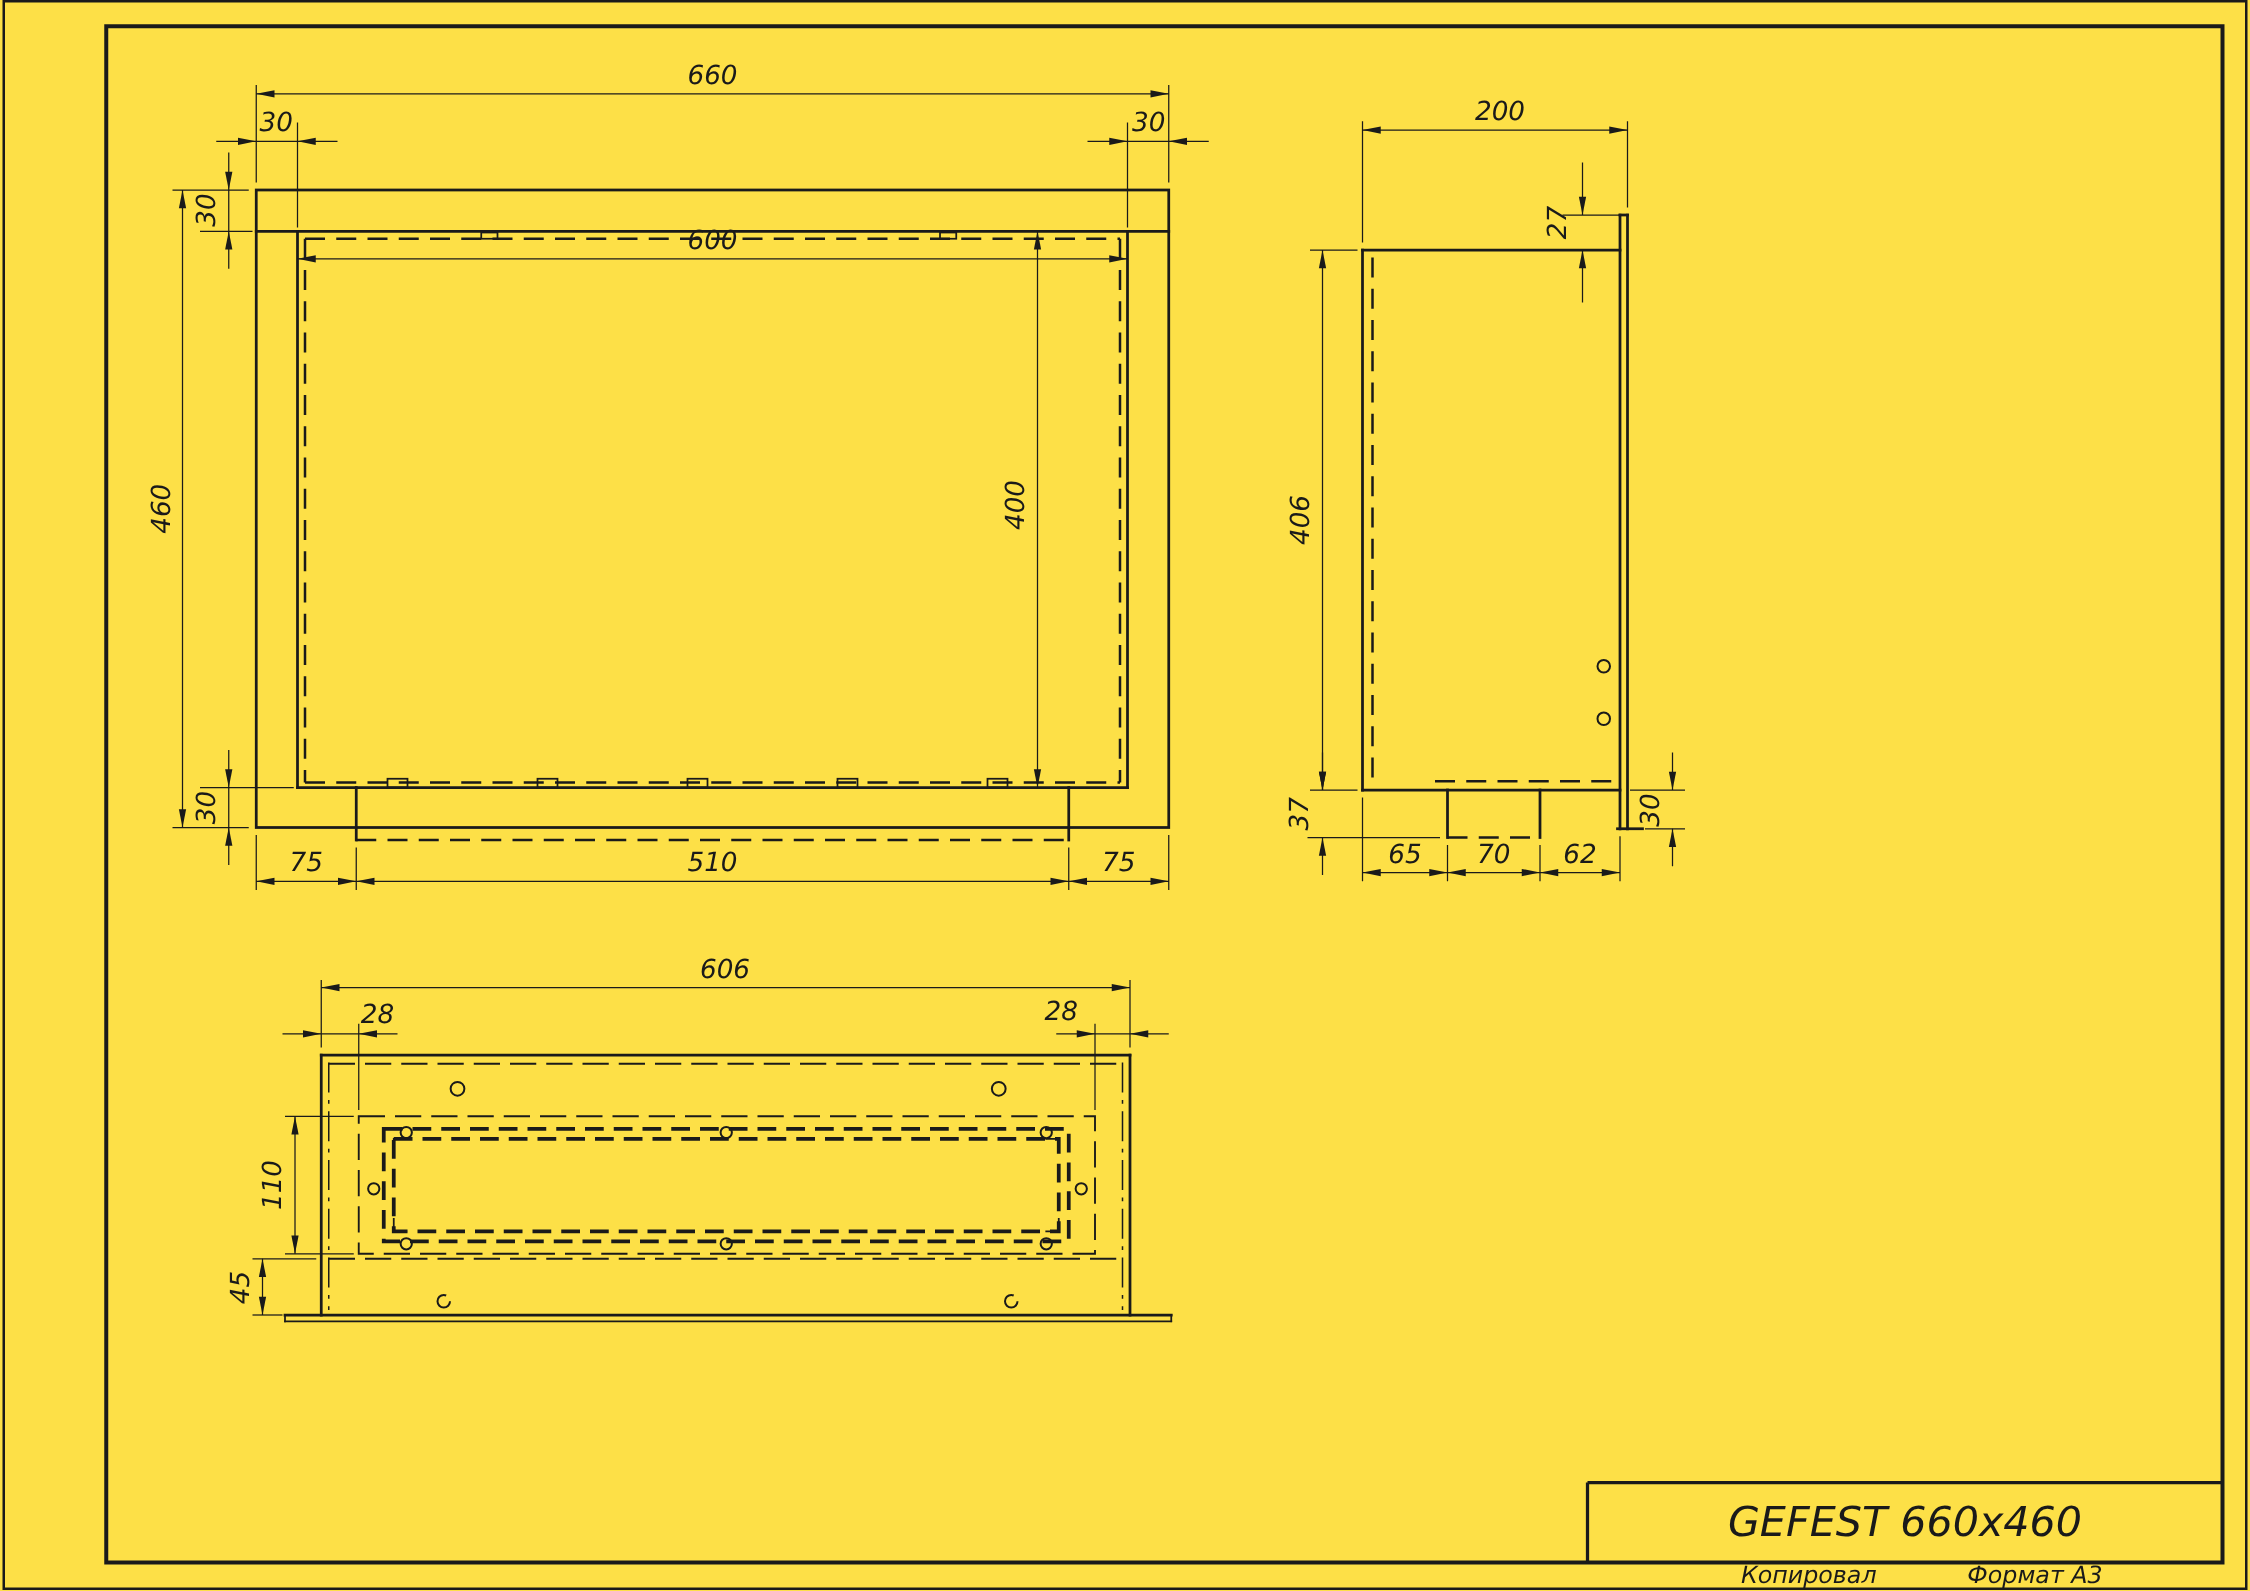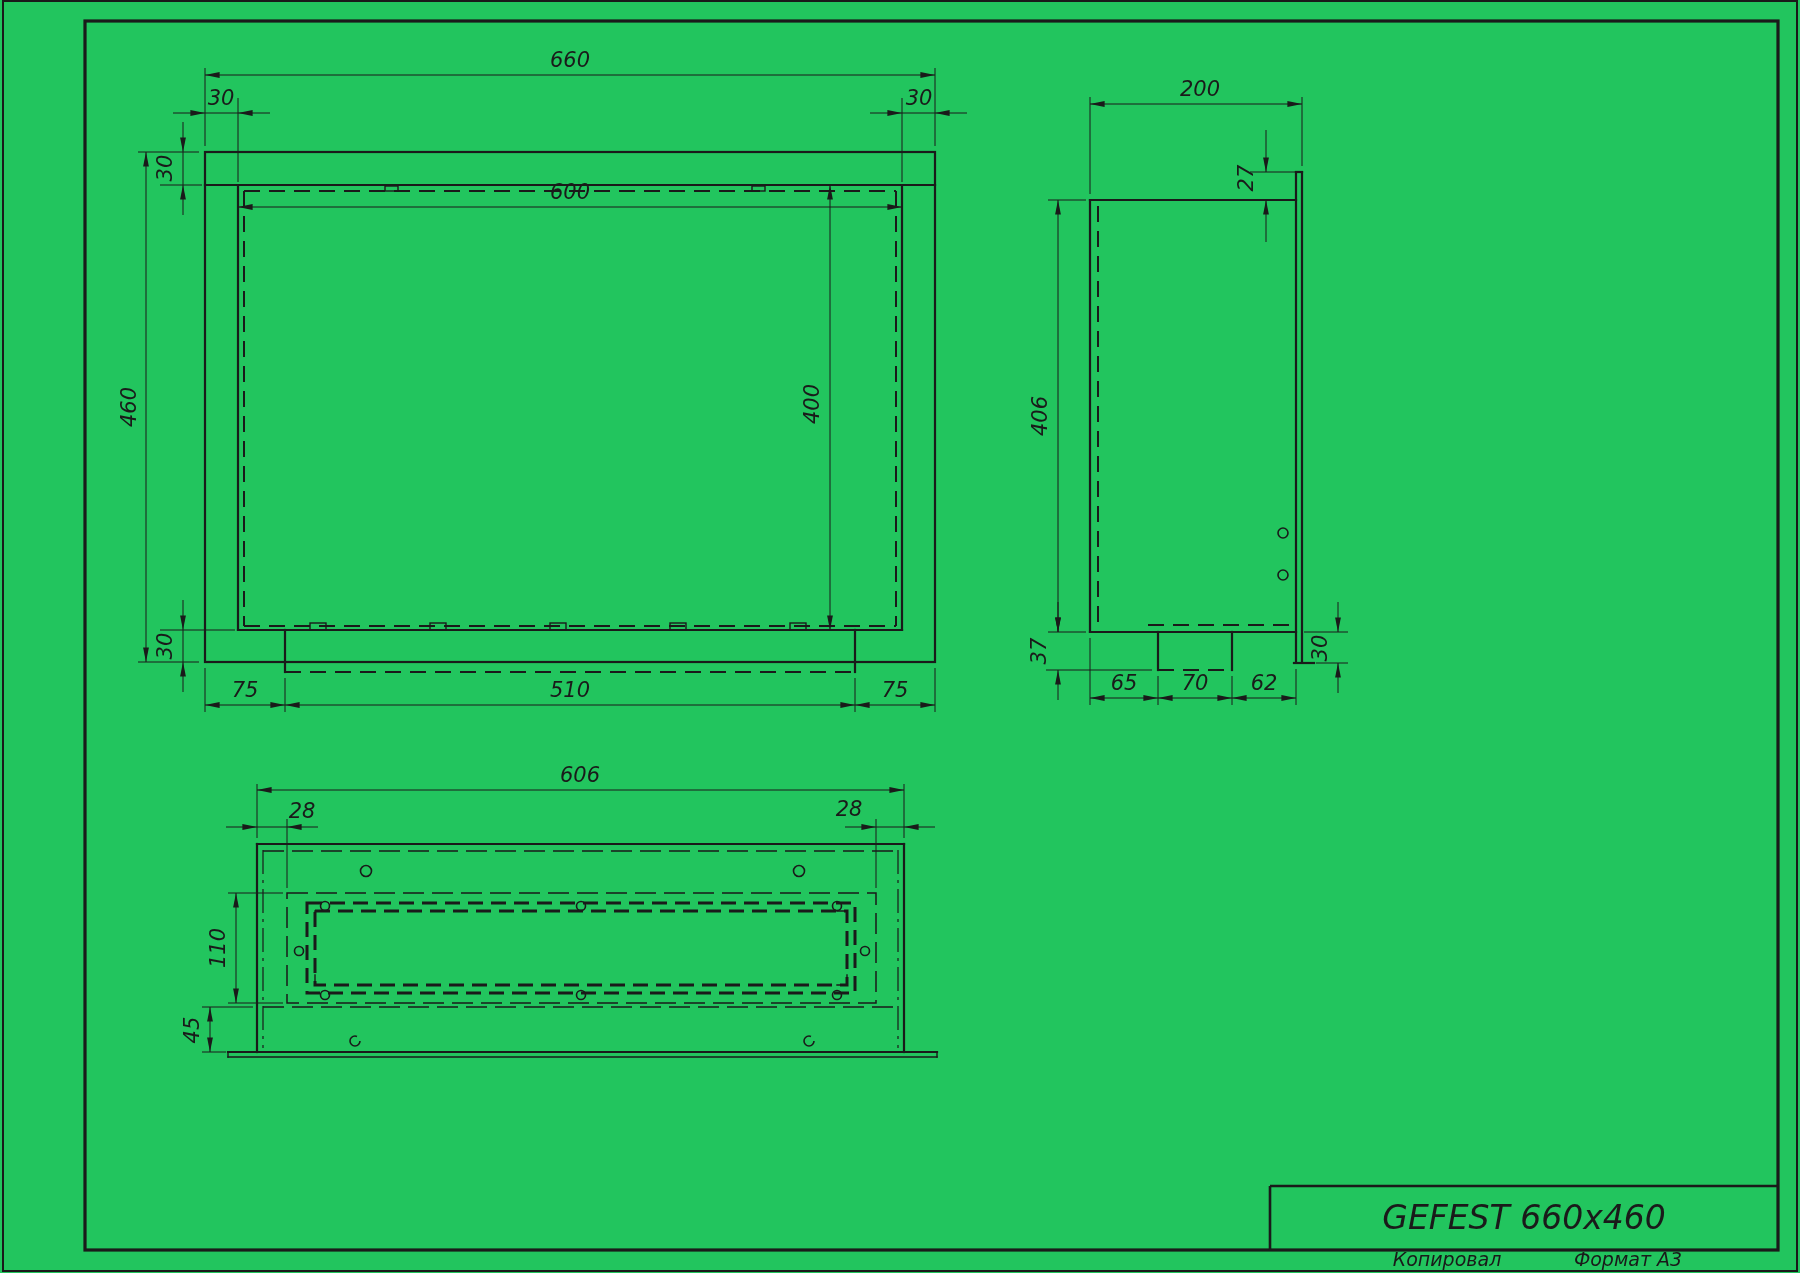--- a/index.html
+++ b/index.html
@@ -1,16 +1,16 @@
 <!DOCTYPE html>
 <html><head>
 <meta charset="utf-8">
 <style>
   html,body{margin:0;padding:0;background:#ffffff;}
-  .sheet{width:1800px;height:1273px;position:relative;background:#22c55e;overflow:hidden;}
+  .sheet{width:1800px;height:1273px;position:relative;background:#fde047;overflow:hidden;}
   svg{display:block;}
   .obj{stroke:#1a1a1a;stroke-width:2.2;fill:none;stroke-linecap:square;}
   .obj-thin{stroke:#1a1a1a;stroke-width:1.4;fill:none;stroke-linecap:square;}
   .dash-med{stroke:#1a1a1a;stroke-width:2;fill:none;stroke-dasharray:16 9;}
   .dash-long{stroke:#1a1a1a;stroke-width:1.5;fill:none;stroke-dasharray:21 8;}
   .dash-heavy{stroke:#1a1a1a;stroke-width:3;fill:none;stroke-dasharray:15 8;}
   .dashdot{stroke:#1a1a1a;stroke-width:1.2;fill:none;stroke-dasharray:24 6 3 6;}
   .dim{stroke:#1a1a1a;stroke-width:1;fill:none;}
   .hole{stroke:#1a1a1a;stroke-width:1.6;fill:none;}
   .frame{stroke:#1a1a1a;fill:none;}

